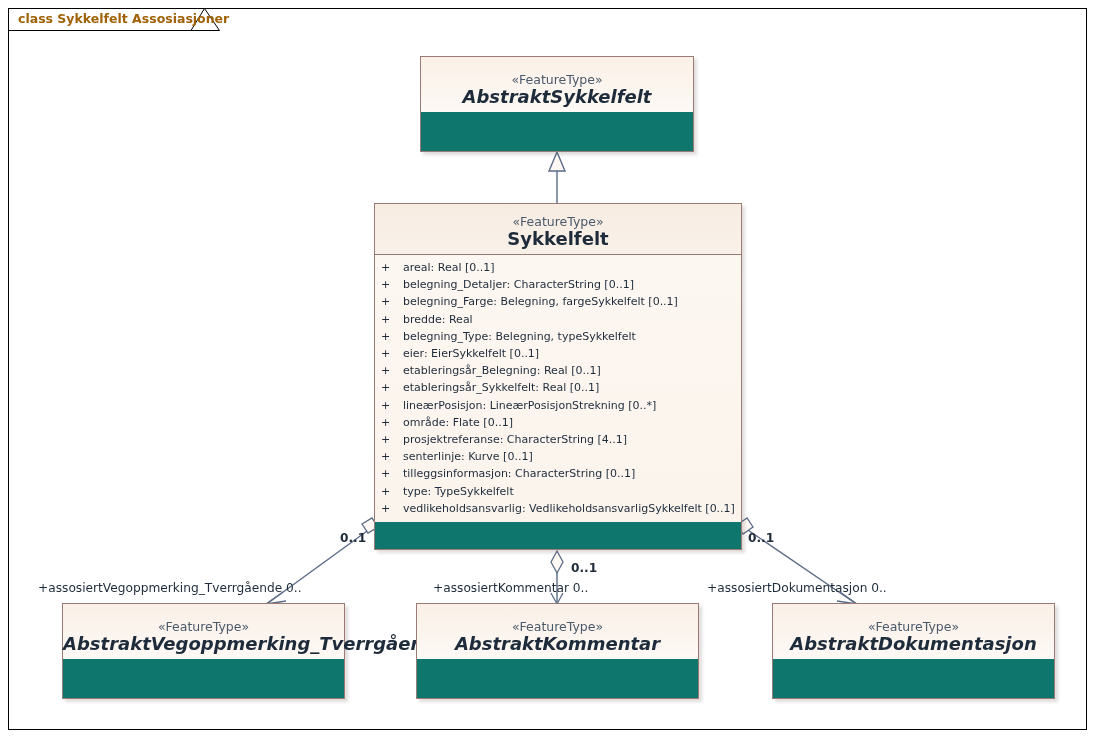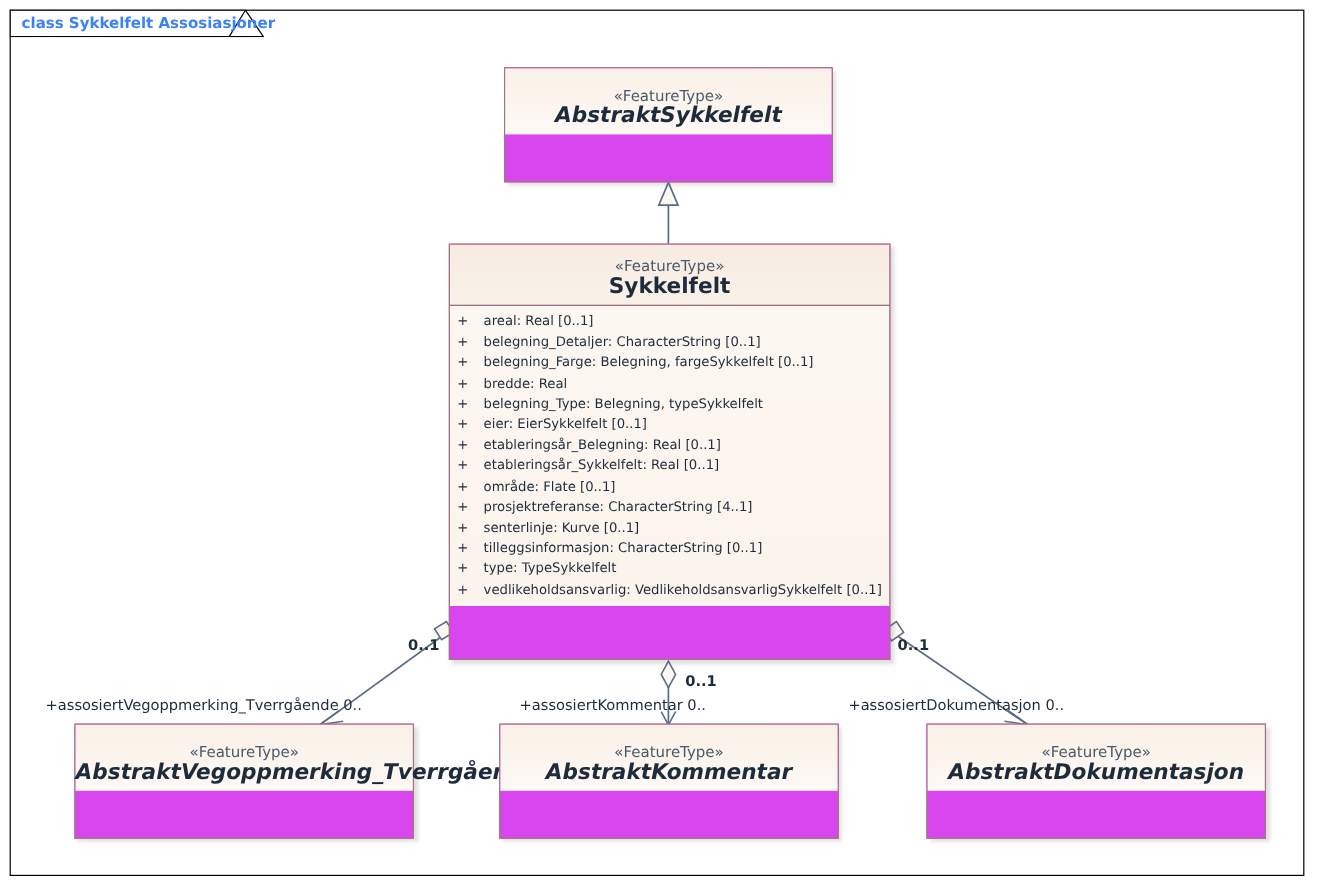--- a/index.html
+++ b/index.html
@@ -43,41 +43,41 @@
     top: 0;
     width: 212px;
     height: 23px;
   }
   #title-tab .tab-label {
     position: absolute;
     left: 10px;
     top: 3px;
     font-size: 12.5px;
     font-weight: bold;
-    color: #3b82f6;
+    color: #a16207;
     white-space: nowrap;
     letter-spacing: 0px;
   }
 
   
   #connectors {
     position: absolute;
     left: 0;
     top: 0;
     width: 1100px;
     height: 744px;
     pointer-events: none;
   }
 
   
   .uml-class {
     position: absolute;
     box-sizing: border-box;
     border: 1px solid #9a7b75;
-    background: #d946ef;
+    background: #0f766e;
     box-shadow: 3px 3px 3px rgba(120, 100, 95, 0.22);
   }
   .uml-class .class-header {
     text-align: center;
     padding-top: 9px;
     padding-bottom: 6px;
     background: linear-gradient(to bottom, #f7ece2 0%, #f9f1e9 100%);
   }
   .uml-class.no-compartment .class-header {
     background: linear-gradient(to bottom, #faf0e7 0%, #fdf9f5 100%);
@@ -185,20 +185,21 @@
   </div>
   <div class="compartment" id="sykkelfelt-attrs">
       <div class="attr-row"><span class="vis">+</span><span>areal: Real [0..1]</span></div>
       <div class="attr-row"><span class="vis">+</span><span>belegning_Detaljer: CharacterString [0..1]</span></div>
       <div class="attr-row"><span class="vis">+</span><span>belegning_Farge: Belegning, fargeSykkelfelt [0..1]</span></div>
       <div class="attr-row"><span class="vis">+</span><span>bredde: Real</span></div>
       <div class="attr-row"><span class="vis">+</span><span>belegning_Type: Belegning, typeSykkelfelt</span></div>
       <div class="attr-row"><span class="vis">+</span><span>eier: EierSykkelfelt [0..1]</span></div>
       <div class="attr-row"><span class="vis">+</span><span>etableringsår_Belegning: Real [0..1]</span></div>
       <div class="attr-row"><span class="vis">+</span><span>etableringsår_Sykkelfelt: Real [0..1]</span></div>
+      <div class="attr-row"><span class="vis">+</span><span>lineærPosisjon: LineærPosisjonStrekning [0..*]</span></div>
       <div class="attr-row"><span class="vis">+</span><span>område: Flate [0..1]</span></div>
       <div class="attr-row"><span class="vis">+</span><span>prosjektreferanse: CharacterString [4..1]</span></div>
       <div class="attr-row"><span class="vis">+</span><span>senterlinje: Kurve [0..1]</span></div>
       <div class="attr-row"><span class="vis">+</span><span>tilleggsinformasjon: CharacterString [0..1]</span></div>
       <div class="attr-row"><span class="vis">+</span><span>type: TypeSykkelfelt</span></div>
       <div class="attr-row"><span class="vis">+</span><span>vedlikeholdsansvarlig: VedlikeholdsansvarligSykkelfelt [0..1]</span></div>
     </div>
 </div>
 
 <div class="uml-class no-compartment" style="left:62px; top:603px; width:283px; height:96px;">

